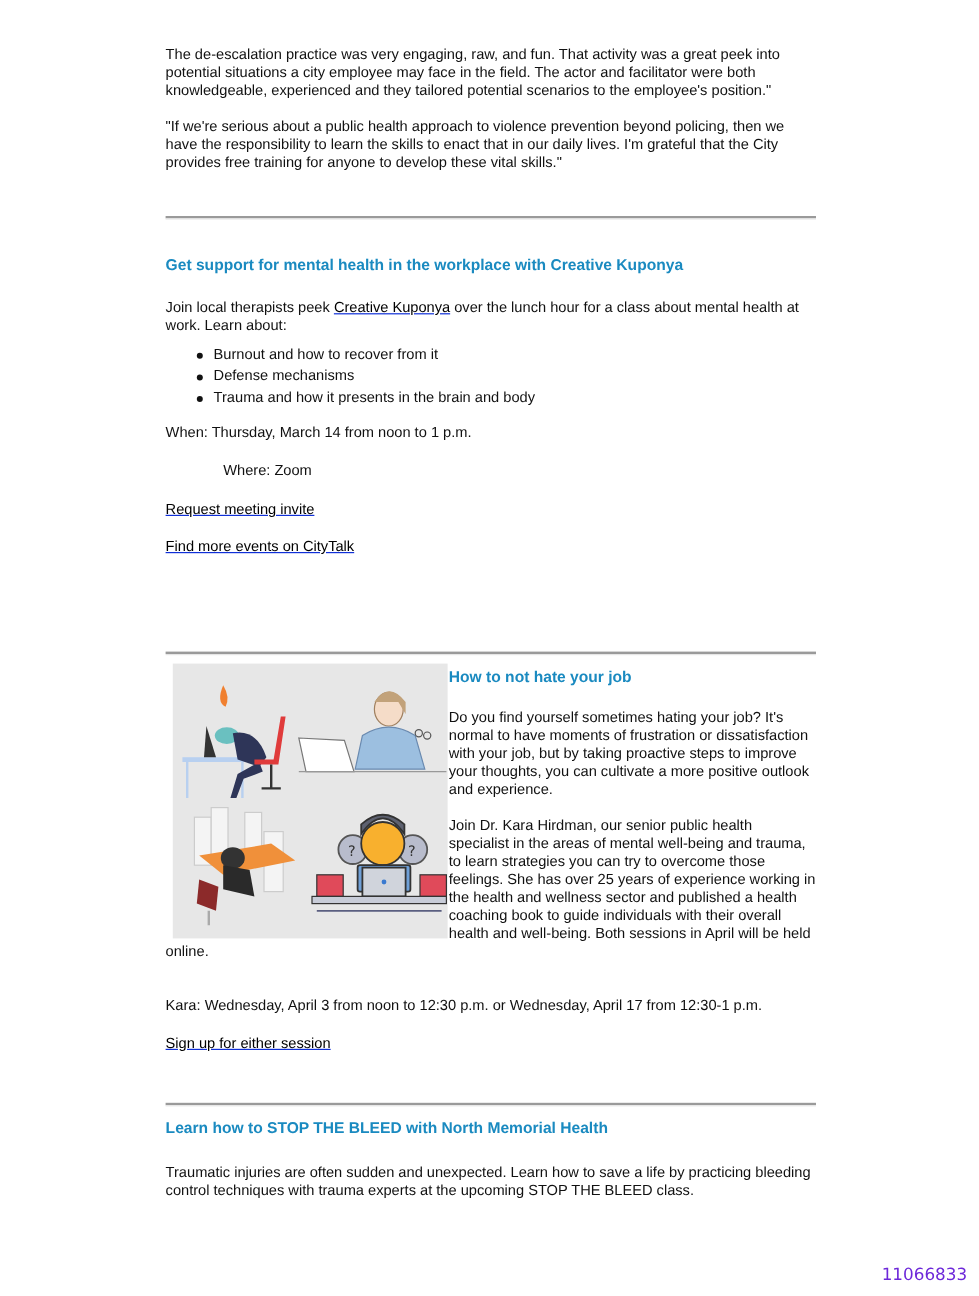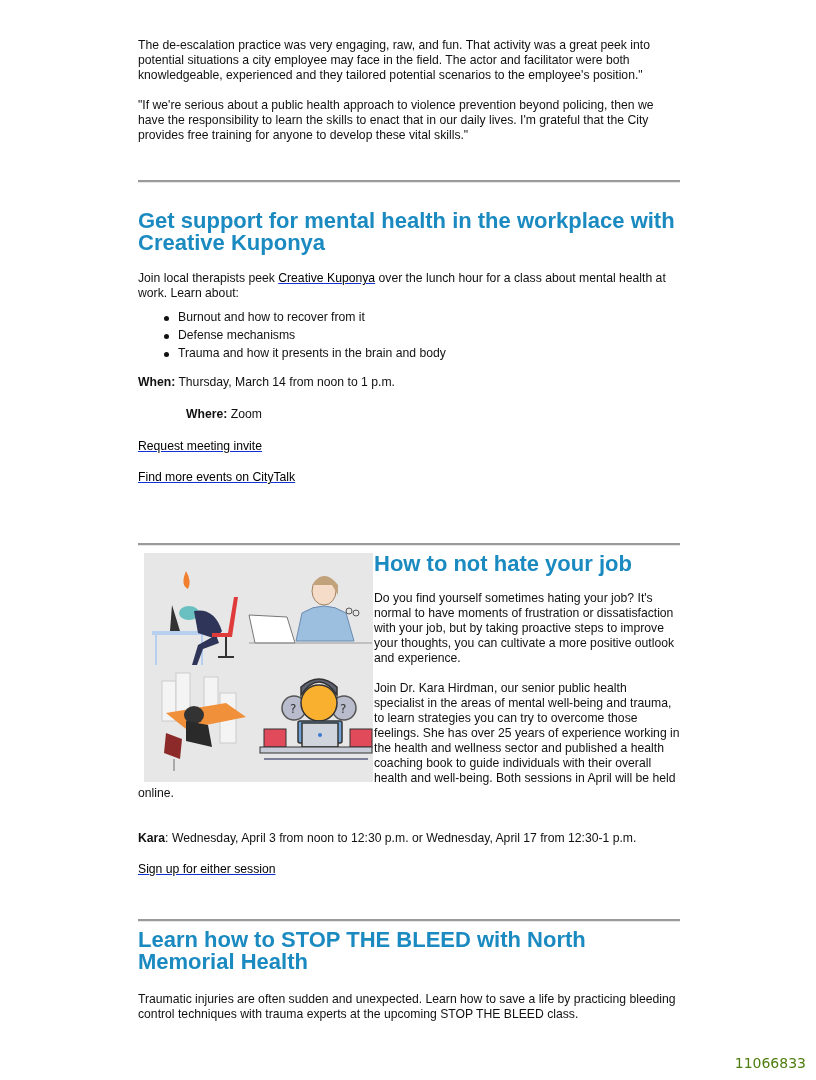--- a/index.html
+++ b/index.html
@@ -9,40 +9,40 @@
     font-size: 12.2px; line-height: 15px;
   }
   .col { position: absolute; left: 138px; width: 542px; }
   p { margin: 0; }
   .hr {
     position: absolute; left: 138px; width: 542px; height: 3px;
     border-top: 2px solid #9a9a9a; border-bottom: 1px solid #e6e6e6;
     box-sizing: border-box;
   }
   h2 {
-    margin: 0; font-size: 22px; line-height: 22px; font-weight: bold;
+    margin: 0; font-size: 13px; line-height: 22px; font-weight: bold;
     color: #1a8ac0;
   }
   a {
     color: #000000; text-decoration: underline; text-decoration-color: #1030d8;
     cursor: pointer;
   }
   ul { margin: 0; padding: 0 0 0 40px; list-style: none; }
   ul li { position: relative; height: 18px; line-height: 18px; }
   ul li::before {
     content: ""; position: absolute; left: -14px; top: 8px; width: 5px; height: 5px;
     background: #111; border-radius: 50%;
   }
-  b { font-weight: bold; }
+  b { font-weight: normal; }
   .img-box {
     position: absolute; left: 144px; top: 553px; width: 229px; height: 229px;
     background: #e7e7e7;
   }
   .footer-id {
-    position: absolute; right: 10px; top: 1056px; font-size: 14px; color: #4d7c0f;
+    position: absolute; right: 10px; top: 1056px; font-size: 14px; color: #6d28d9;
     font-family: "DejaVu Sans", sans-serif;
   }
 </style>
 </head>
 <body>
 
 <div class="col" style="top:38px;">
   <p>The de-escalation practice was very engaging, raw, and fun. That activity was a great peek into potential situations a city employee may face in the field. The actor and facilitator were both knowledgeable, experienced and they tailored potential scenarios to the employee's position."</p>
   <p style="margin-top:15px;">"If we're serious about a public health approach to violence prevention beyond policing, then we have the responsibility to learn the skills to enact that in our daily lives. I'm grateful that the City provides free training for anyone to develop these vital skills."</p>
 </div>

